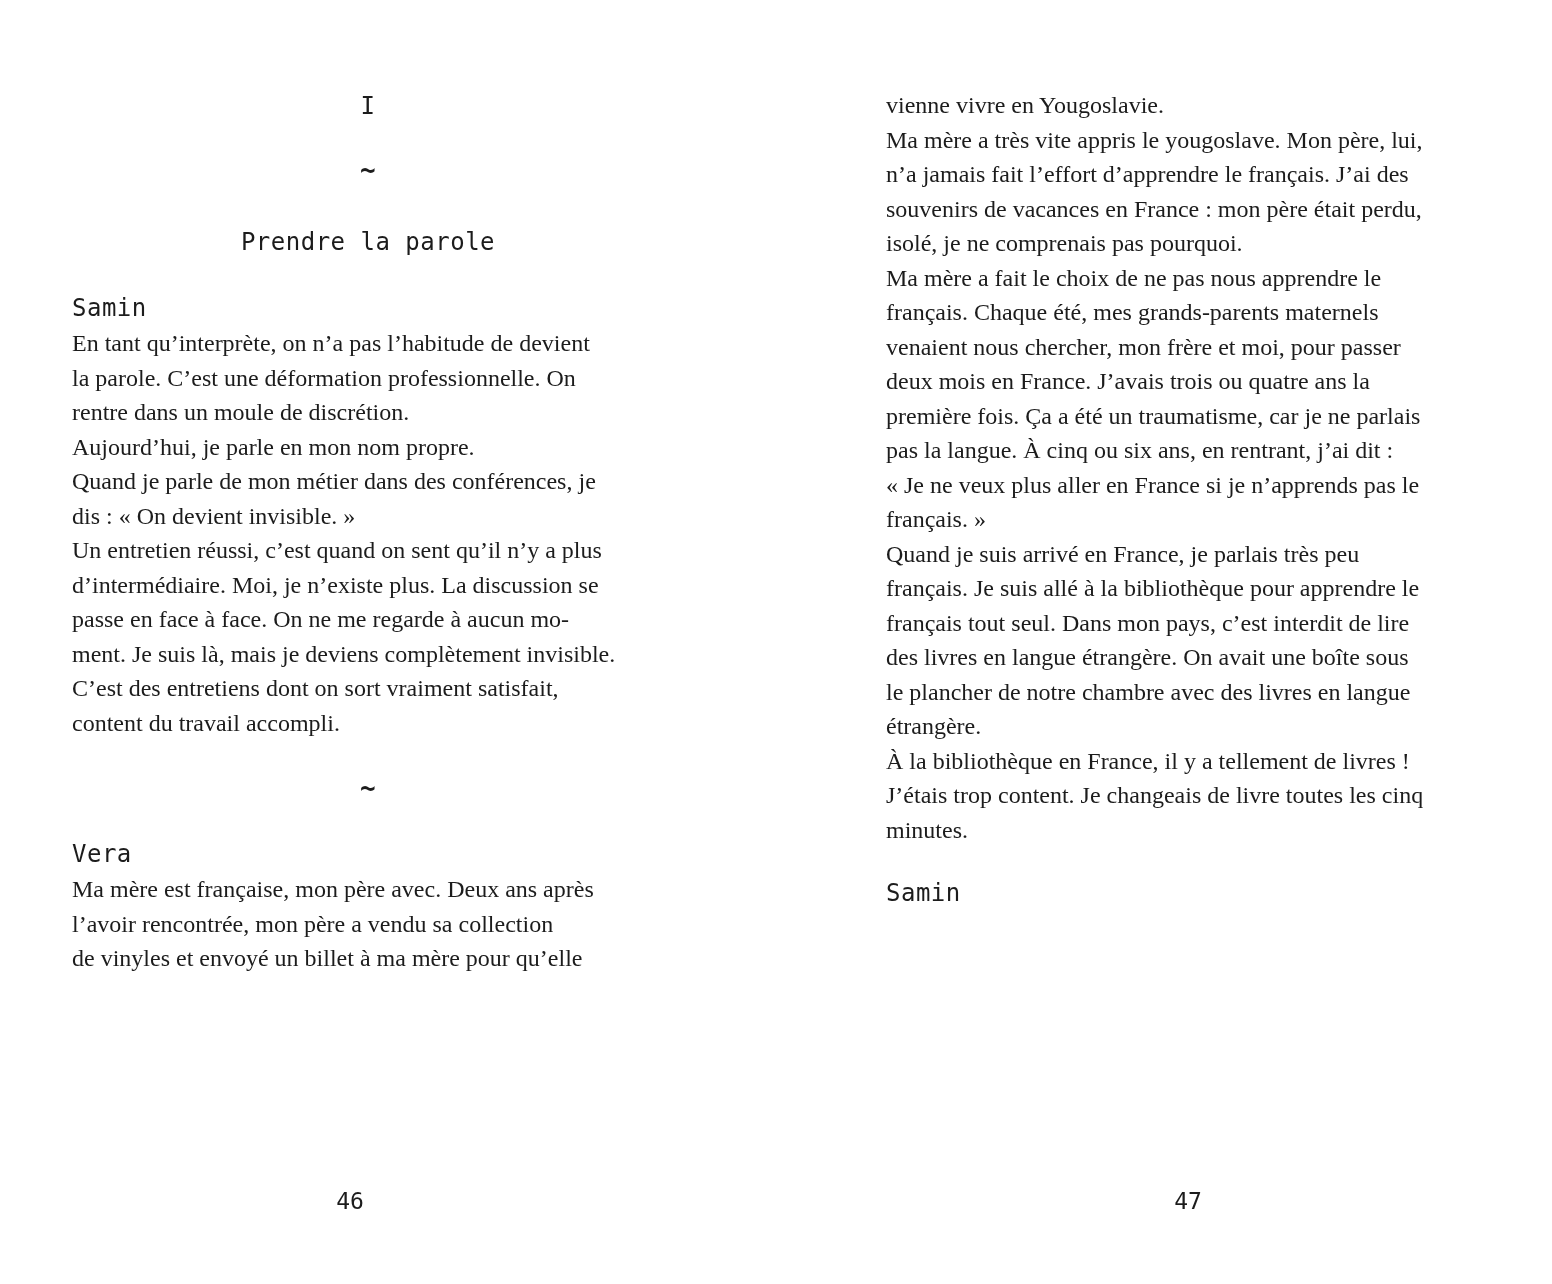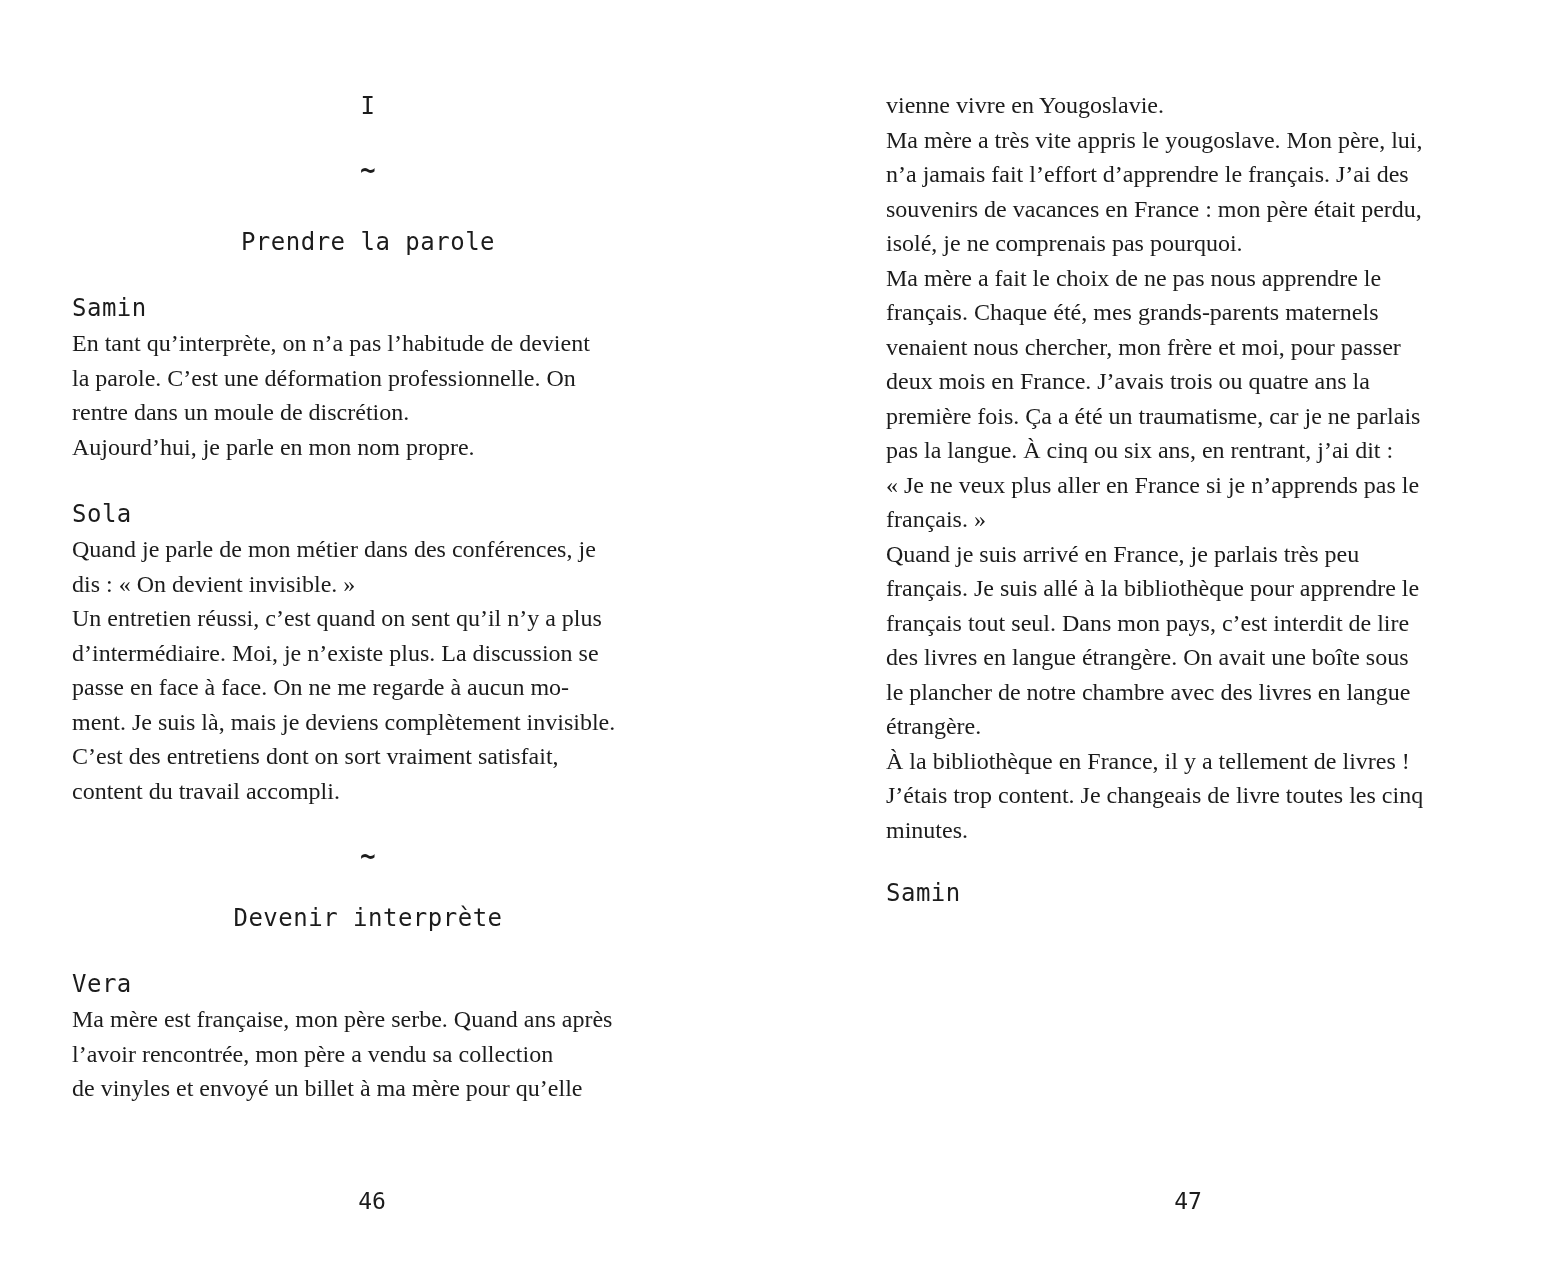--- a/index.html
+++ b/index.html
@@ -49,52 +49,50 @@
   #sp-samin2 { margin-top: 28px; }
 
   .page-num {
     position: absolute;
     top: 1186px;
     text-align: center;
     font-family: "DejaVu Sans Mono", monospace;
     font-size: 23px;
     line-height: 30px;
   }
-  .pn-left  { left: 76px;  width: 592px; }
+  .pn-left  { left: 54px;  width: 592px; }
   .pn-right { left: 886px; width: 604px; }
 </style>
 </head>
 <body>
 
 <div class="page page-left">
   <div class="mono center">I</div>
   <div id="sep1" class="mono center separator">~</div>
   <div id="sec1" class="mono center">Prendre la parole</div>
 
   <div id="sp-samin" class="mono">Samin</div>
   <div class="par">En tant qu’interprète, on n’a pas l’habitude de devient
 la parole. C’est une déformation professionnelle. On
 rentre dans un moule de discrétion.
 Aujourd’hui, je parle en mon nom propre.</div>
 
-  <div id="sp-sola" class="mono">Sola</div>
   <div class="par">Quand je parle de mon métier dans des conférences, je
 dis : « On devient invisible. »
 Un entretien réussi, c’est quand on sent qu’il n’y a plus
 d’intermédiaire. Moi, je n’existe plus. La discussion se
 passe en face à face. On ne me regarde à aucun mo-
 ment. Je suis là, mais je deviens complètement invisible.
 C’est des entretiens dont on sort vraiment satisfait,
 content du travail accompli.</div>
 
   <div id="sep2" class="mono center separator">~</div>
-  <div id="sec2" class="mono center">Devenir interprète</div>
 
   <div id="sp-vera" class="mono">Vera</div>
-  <div class="par">Ma mère est française, mon père serbe. Quand ans après
+  <div class="par">Ma mère est française, mon père avec. Deux ans après
 l’avoir rencontrée, mon père a vendu sa collection
 de vinyles et envoyé un billet à ma mère pour qu’elle</div>
 </div>
 
 <div class="page page-right">
   <div class="par">vienne vivre en Yougoslavie.
 Ma mère a très vite appris le yougoslave. Mon père, lui,
 n’a jamais fait l’effort d’apprendre le français. J’ai des
 souvenirs de vacances en France : mon père était perdu,
 isolé, je ne comprenais pas pourquoi.

